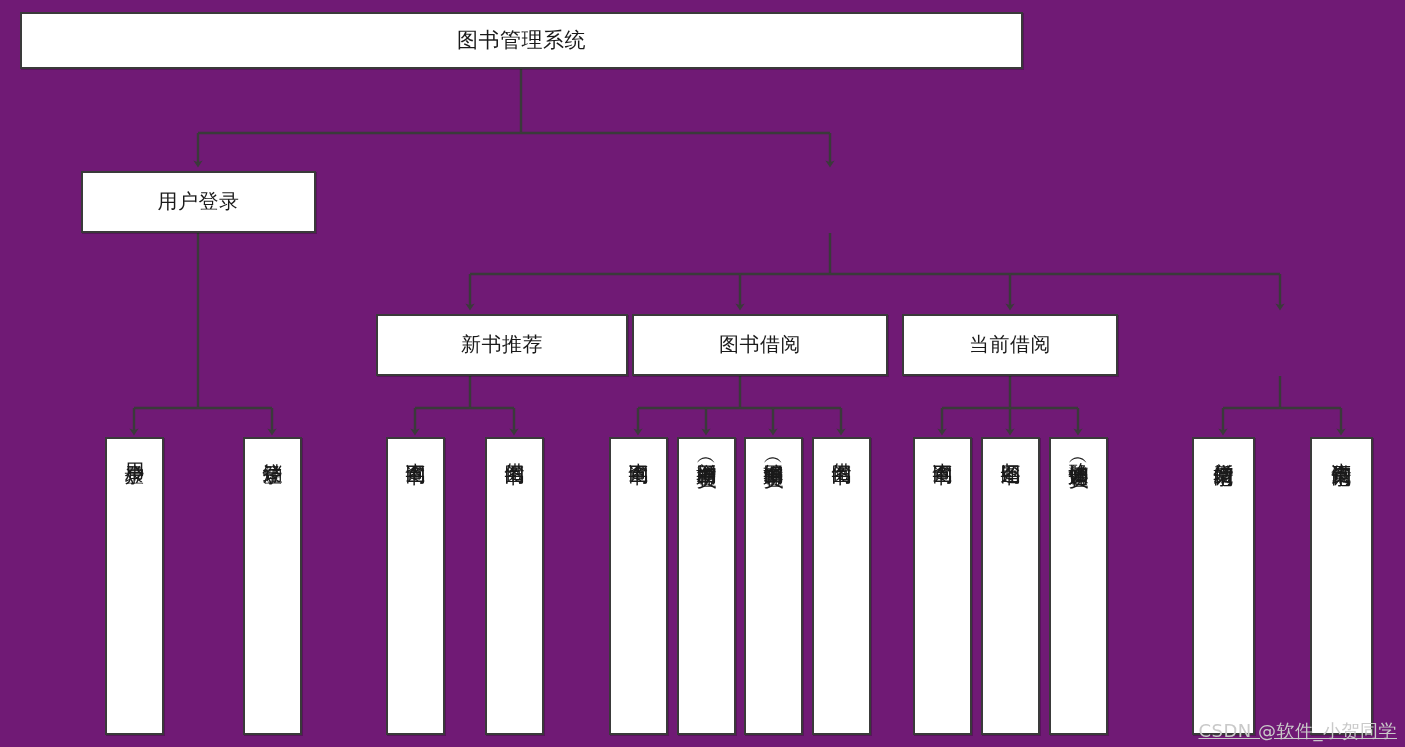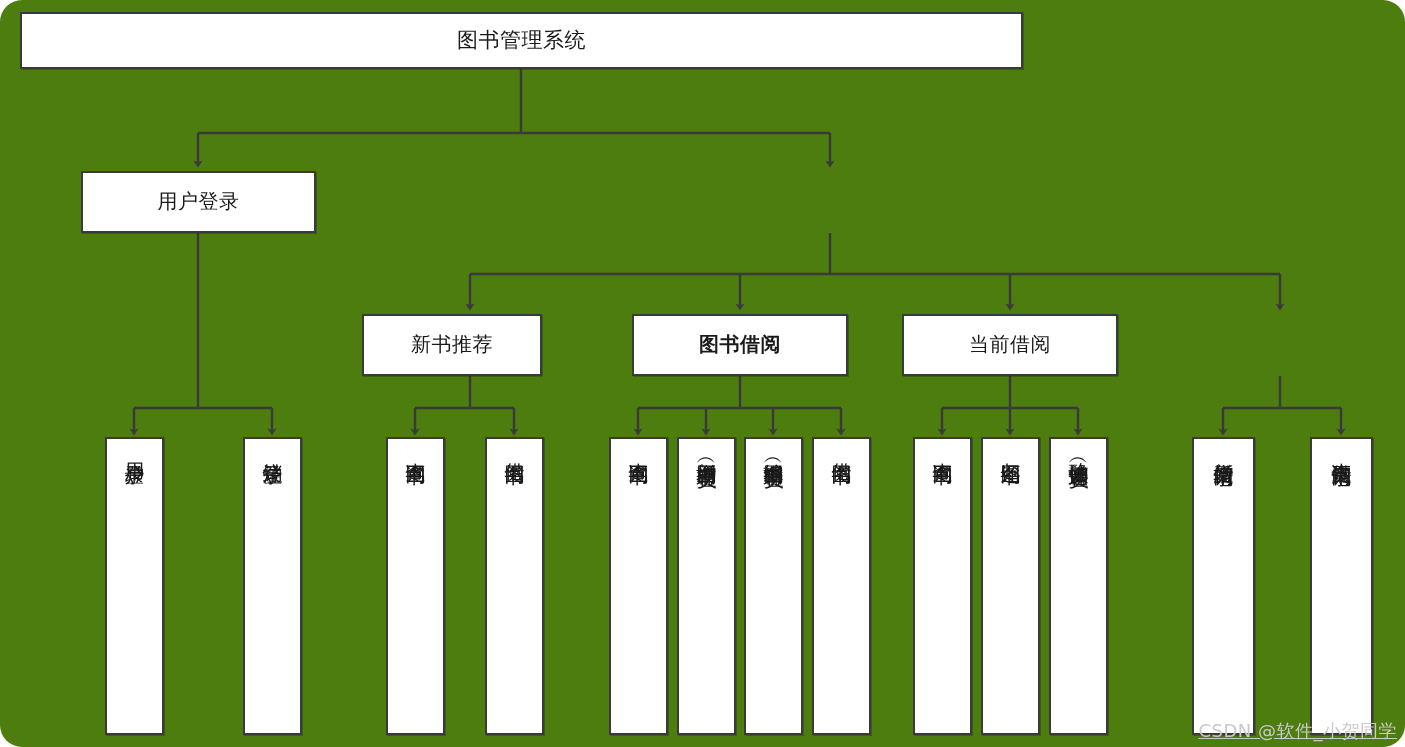--- a/index.html
+++ b/index.html
@@ -8,23 +8,22 @@
     padding: 0;
     background: #ffffff;
   }
   body {
     font-family: "DejaVu Sans", "Liberation Sans", sans-serif;
   }
   #canvas {
     position: relative;
     width: 1405px;
     height: 747px;
-    background: #4d7c0f;
+    background: #701a75;
     overflow: hidden;
-    border-radius: 22px;
   }
   #edges {
     position: absolute;
     left: 0;
     top: 0;
     width: 1405px;
     height: 747px;
     pointer-events: none;
   }
   .node {
@@ -128,24 +127,24 @@
   </svg>
 
   <div class="node root" style="left:20px; top:12px; width:1003px; height:57px;">
     <span class="label">图书管理系统</span>
   </div>
 
   <div class="node lvl2" style="left:81px; top:171px; width:235px; height:62px;">
     <span class="label">用户登录</span>
   </div>
 
-  <div class="node lvl3" style="left:362px; top:314px; width:180px; height:62px;">
+  <div class="node lvl3" style="left:376px; top:314px; width:252px; height:62px;">
     <span class="label">新书推荐</span>
   </div>
-  <div class="node lvl3" style="left:632px; top:314px; width:216px; height:62px;font-weight:bold;">
+  <div class="node lvl3" style="left:632px; top:314px; width:256px; height:62px;">
     <span class="label">图书借阅</span>
   </div>
   <div class="node lvl3" style="left:902px; top:314px; width:216px; height:62px;">
     <span class="label">当前借阅</span>
   </div>
 
   <div class="node leaf" style="left:105px; top:437px; width:59px; height:298px;">
     <span class="label">用户登录</span>
   </div>
   <div class="node leaf" style="left:243px; top:437px; width:59px; height:298px;">

